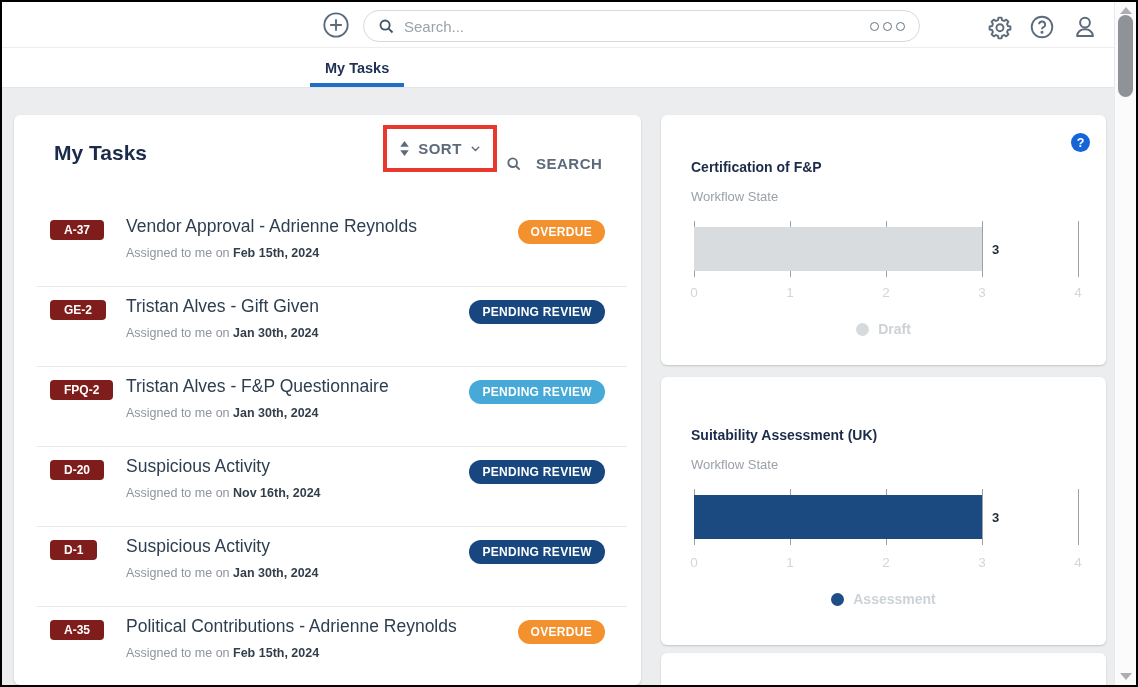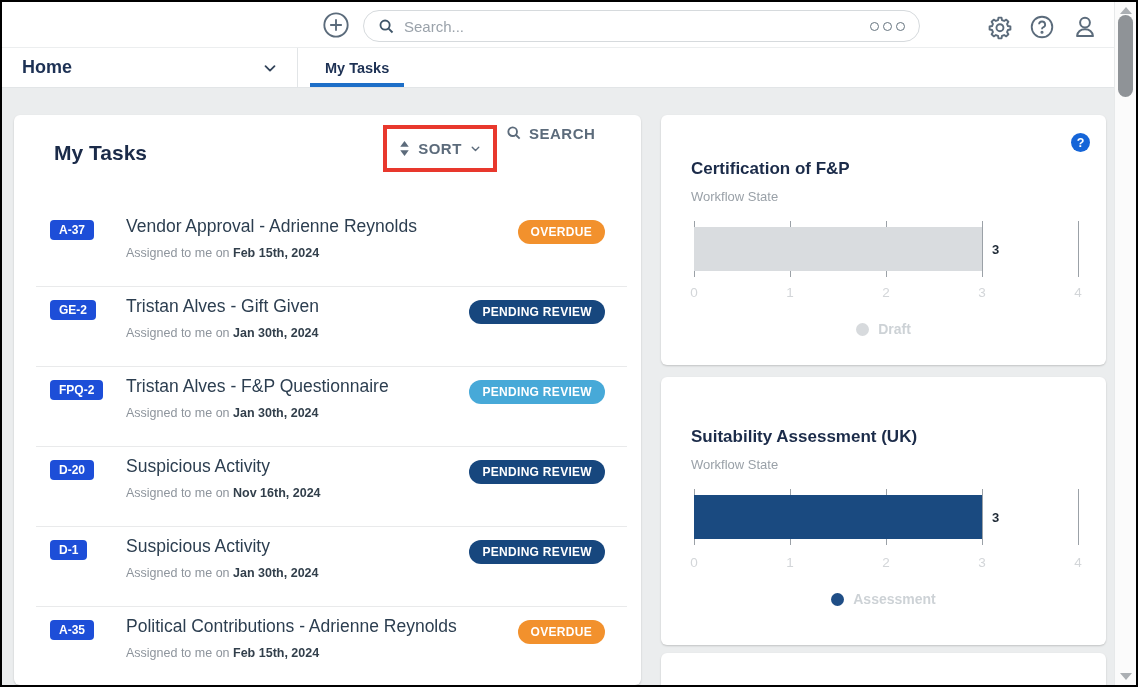--- a/index.html
+++ b/index.html
@@ -49,41 +49,41 @@
 
   
   .panel-header { position:relative; height:92px; }
   .panel-title { position:absolute; left:40px; top:26px; font-size:21px; font-weight:700; color:#1b2b49; }
   .sort-annotation { position:absolute; left:369px; top:10px; width:114px; height:47px;
                      border:4px solid #e8382d; }
   .sort-ctrl { width:100%; height:100%; display:flex; align-items:center; justify-content:center;
                gap:7px; cursor:pointer; background:none; border:none;text-align:center; }
   .ctrl-label { font-size:15px; font-weight:600; color:#5c6b7b; letter-spacing:.5px; }
   .search-ctrl { position:absolute; left:492px; top:10px; height:47px; display:flex;
-                 align-items:flex-start; gap:7px; cursor:pointer; background:none; border:none; }
+                 align-items:flex-end; gap:14px; cursor:pointer; background:none; border:none; }
 
   .task-row { position:relative; height:80px; cursor:pointer; }
   .task-row::after { content:''; position:absolute; left:22px; right:14px; bottom:0;
                      height:1px; background:#e9eaeb; }
   .task-row:last-child::after { display:none; }
-  .task-id { position:absolute; left:36px; top:13px; background:#1d4ed8; color:#fff;
-             font-size:12px; font-weight:700; padding:3px 9px; border-radius:4px; }
+  .task-id { position:absolute; left:36px; top:13px; background:#7f1d1d; color:#fff;
+             font-size:12px; font-weight:700; padding:3px 14px; border-radius:4px; }
   .task-title { position:absolute; left:112px; top:9px; font-size:17.5px; color:#2c3e50; }
   .task-assigned { position:absolute; left:112px; top:39px; font-size:12.5px; color:#8d949c; }
   .task-assigned b { color:#323f4b; font-weight:700; }
   .task-status { position:absolute; right:36px; top:13px; color:#fff; font-size:12px;
                  font-weight:700; padding:5px 13px; border-radius:13px; letter-spacing:.3px;
                  white-space:nowrap; }
 
   
   .chart-help { position:absolute; top:18px; right:16px; width:19px; height:19px;
                 border-radius:50%; background:#1565d8; color:#fff; font-size:12.5px;
                 font-weight:700; display:flex; align-items:center; justify-content:center;
                 cursor:pointer; border:none; }
-  .chart-title { position:absolute; left:30px; font-size:17px; font-weight:700; color:#1b2b49; }
+  .chart-title { position:absolute; left:30px; font-size:14px; font-weight:700; color:#1b2b49; }
   .chart-subtitle { position:absolute; left:30px; font-size:13px; color:#9aa1a8; }
   .chart-plot { position:absolute; left:33px; width:384px; height:56px; }
   .tick-line { position:absolute; top:0; bottom:0; width:1px; background:#9ba1a7; }
   .chart-bar { position:absolute; left:0; top:6px; height:44px; }
   .bar-value { position:absolute; top:50%; transform:translateY(-50%); font-size:13px;
                font-weight:700; color:#1f2a36; }
   .axis-labels { position:absolute; left:33px; width:384px; height:16px; }
   .tick-label { position:absolute; transform:translateX(-50%); font-size:13.5px; color:#d3d6d9; }
   .chart-legend { position:absolute; left:0; right:0; display:flex; align-items:center;
                   justify-content:center; gap:9px; }
@@ -160,28 +160,20 @@
       <span>
         <svg width="28" height="28" viewBox="0 0 24 24" fill="none" stroke="#5b6b7b" stroke-width="1.7">
           <circle cx="12" cy="8.2" r="4.2"></circle>
           <path d="M5.2 19.8c.6-3.9 3.4-5.8 6.8-5.8s6.2 1.9 6.8 5.8z" stroke-linejoin="round"></path>
         </svg>
       </span>
     </button>
   </div>
 
   <div class="tabbar">
-    <div class="home-dd">
-      <span class="dd-label">Home</span>
-      <span>
-        <svg width="18" height="18" viewBox="0 0 24 24" fill="none" stroke="#33445a" stroke-width="2.4" stroke-linecap="round" stroke-linejoin="round">
-          <path d="M6 9.5l6 6 6-6"></path>
-        </svg>
-      </span>
-    </div>
     <div class="tab">
       <span class="tab-label">My Tasks</span>
       <span class="tab-underline"></span>
     </div>
   </div>
 
   <div class="main">
 
     <div class="card card-left">
       <div class="panel-header">

